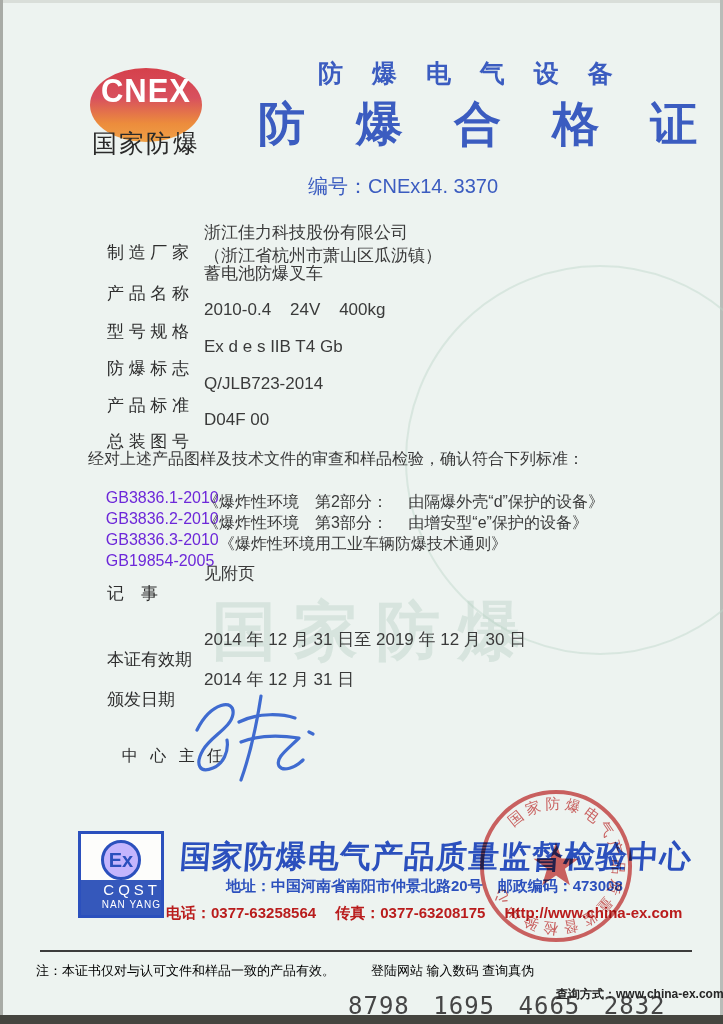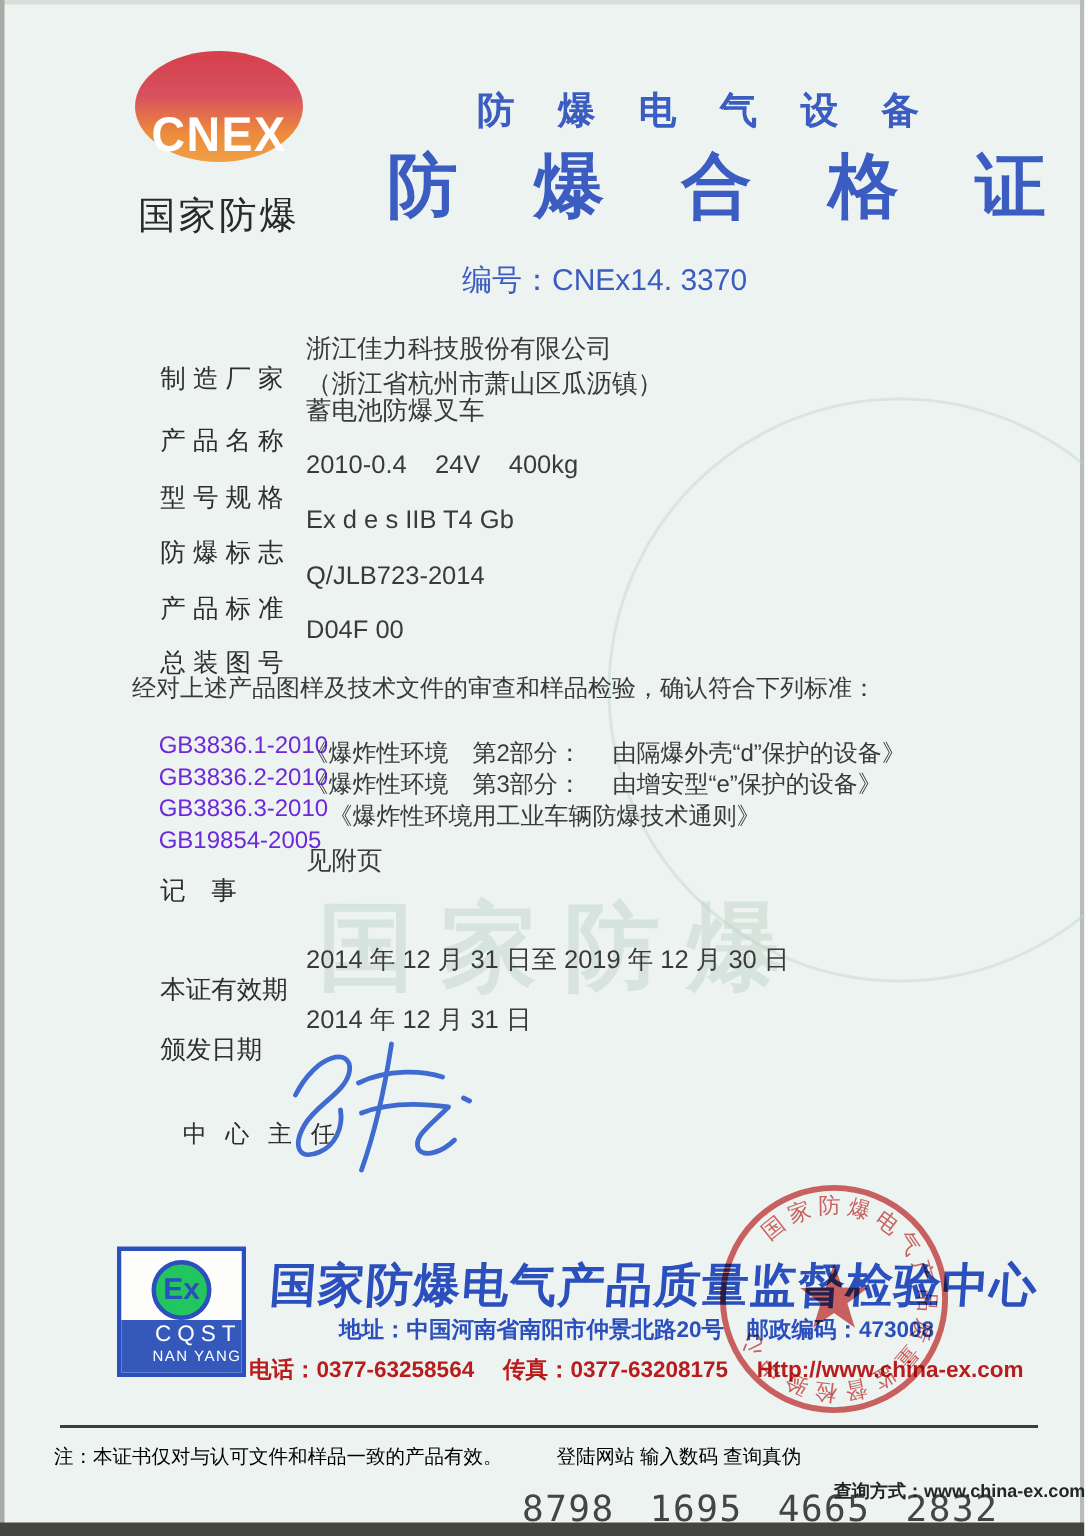--- a/index.html
+++ b/index.html
@@ -15,23 +15,23 @@
   .edge-right { position:absolute; right:0; top:0; width:3px; height:100%; background:#b8bcb8; }
   .edge-bottom { position:absolute; left:0; bottom:0; width:100%; height:9px; background:#45453f; }
 
   
   .wm-circle { position:absolute; left:405px; top:265px; width:390px; height:390px;
     border:2px solid rgba(190,214,202,0.45); border-radius:50%; }
   .wm-text { position:absolute; left:212px; top:588px; font-size:64px; font-weight:bold;
     color:rgba(178,204,192,0.38); letter-spacing:18px; white-space:pre; }
 
   
-  .logo-ellipse { position:absolute; left:90px; top:34px; width:112px; height:74px;
+  .logo-ellipse { position:absolute; left:90px; top:68px; width:112px; height:74px;
     border-radius:50%; background:linear-gradient(180deg,#d5404b 0%,#d8505e 40%,#ec8c3c 75%,#f0a045 100%);
-    display:flex; align-items:flex-end; justify-content:center; }
+    display:flex; align-items:flex-start; justify-content:center; }
   .logo-ellipse span { color:#fff; font-size:31px; font-weight:bold; letter-spacing:1px;
     font-family:"Liberation Sans", sans-serif; transform:scaleY(1.05); margin-top:6px; }
   .logo-caption { position:absolute; left:82px; top:127px; width:128px; text-align:center;
     font-size:25px; color:#2a2a2a; letter-spacing:2px; white-space:pre; }
 
   .hdr-subtitle { position:absolute; left:318px; top:57px; font-size:25px; font-weight:bold;
     color:#3b5cc0; letter-spacing:11px; white-space:pre; }
   .hdr-title { position:absolute; left:258px; top:93px; font-size:47px; font-weight:bold;
     color:#3b5cc0; letter-spacing:19px; white-space:pre; }
   .cert-no { position:absolute; left:308px; top:173px; font-size:20px; color:#3b5cc0; white-space:pre; }
@@ -44,21 +44,21 @@
   .scode { color:#6d28d9;margin-top:24px; }
   .stitle { position:absolute; left:115px; top:0; color:#3a3a3a; white-space:pre; }
 
   .sig-svg { position:absolute; left:183px; top:688px; width:150px; height:100px; }
 
   
   .ex-logo { position:absolute; left:78px; top:831px; width:86px; height:87px;
     border:3px solid #2b50bd; background:#fff; }
   .ex-top { position:relative; height:46px; background:#fdfdfb; display:flex; align-items:center; justify-content:center; }
   .ex-circle { width:40px; height:40px; border:3px solid #2b50bd; border-radius:50%;
-    display:flex; align-items:center; justify-content:center; margin-top:6px; background:#22c55e; }
+    display:flex; align-items:center; justify-content:center; margin-top:6px; background:#c4b5fd; }
   .ex-circle span { color:#2b50bd; font-size:20px; font-weight:bold; }
   .ex-bottom { height:35px; background:#3558bb; color:#ffffff; text-align:right; }
   .ex-cqst { font-size:15px; letter-spacing:4px; line-height:19px; }
   .ex-ny { font-size:10px; letter-spacing:1px; line-height:12px; }
 
   .org-name { position:absolute; left:180px; top:836px; font-size:31px; font-weight:bold;
     color:#2b50bd; letter-spacing:1px; font-family:"Liberation Serif", serif;
     transform:skewX(-4deg); white-space:pre; }
   .addr-line { position:absolute; left:226px; top:877px; font-size:15px; font-weight:bold;
     color:#2b50bd; white-space:pre; }

